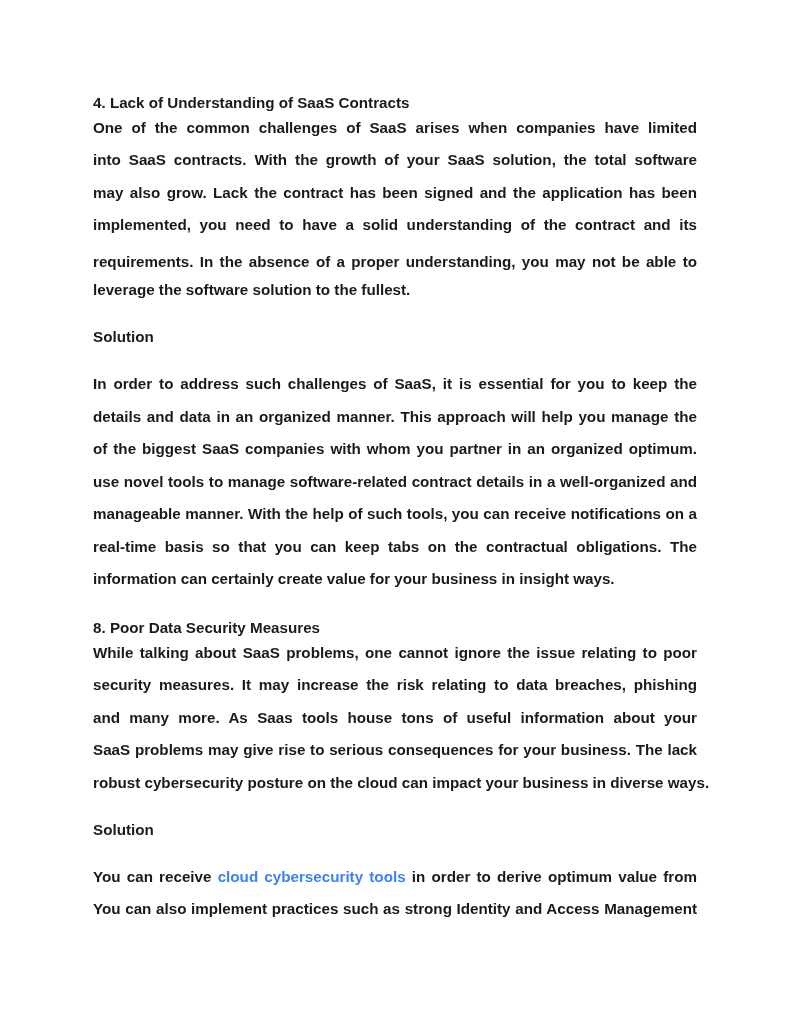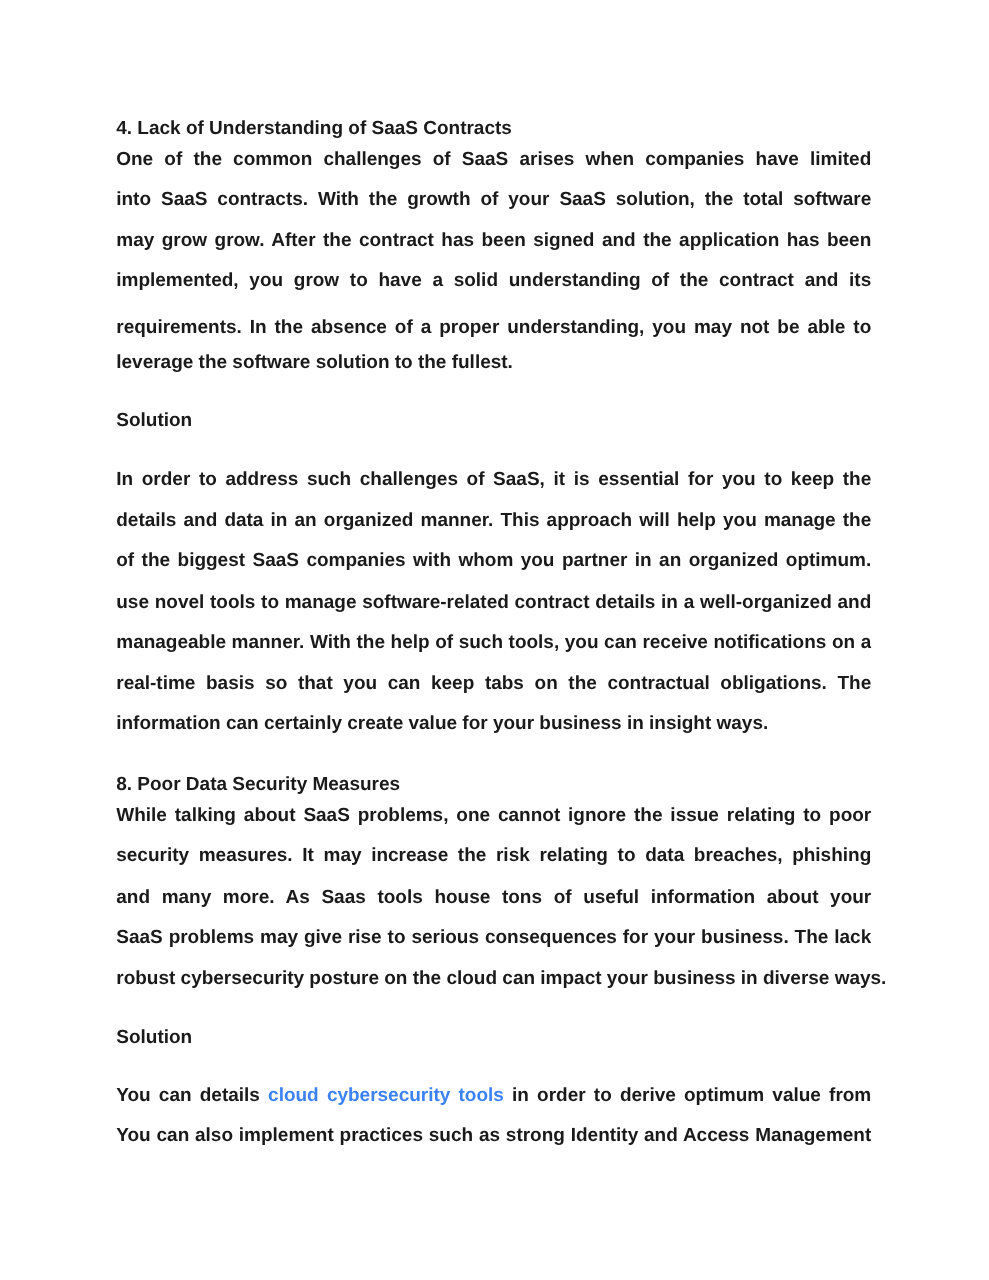--- a/index.html
+++ b/index.html
@@ -10,22 +10,22 @@
   .j { text-align:justify; text-align-last:justify; white-space:normal; height:18px; overflow:hidden; }
   .link { color:#3b82f6; }
 </style>
 </head>
 <body>
 
 <div>
   <div class="line" style="top:94px">4. Lack of Understanding of SaaS Contracts</div>
   <div class="line j" style="top:119px">One of the common challenges of SaaS arises when companies have limited insight</div>
   <div class="line j" style="top:151px">into SaaS contracts. With the growth of your SaaS solution, the total software contracts</div>
-  <div class="line j" style="top:184px">may grow grow. After the contract has been signed and the application has been</div>
-  <div class="line j" style="top:216px">implemented, you grow to have a solid understanding of the contract and its</div>
+  <div class="line j" style="top:184px">may also grow. Lack the contract has been signed and the application has been</div>
+  <div class="line j" style="top:216px">implemented, you need to have a solid understanding of the contract and its</div>
   <div class="line j" style="top:253px">requirements. In the absence of a proper understanding, you may not be able to</div>
   <div class="line" style="top:281px">leverage the software solution to the fullest.</div>
 
   <div class="line" style="top:328px">Solution</div>
 
   <div class="line j" style="top:375px">In order to address such challenges of SaaS, it is essential for you to keep the contract</div>
   <div class="line j" style="top:408px">details and data in an organized manner. This approach will help you manage the details</div>
   <div class="line j" style="top:440px">of the biggest SaaS companies with whom you partner in an organized optimum. You can</div>
   <div class="line j" style="top:473px">use novel tools to manage software-related contract details in a well-organized and</div>
   <div class="line j" style="top:505px">manageable manner. With the help of such tools, you can receive notifications on a</div>
@@ -34,15 +34,15 @@
 
   <div class="line" style="top:619px">8. Poor Data Security Measures</div>
   <div class="line j" style="top:644px">While talking about SaaS problems, one cannot ignore the issue relating to poor data</div>
   <div class="line j" style="top:676px">security measures. It may increase the risk relating to data breaches, phishing scams,</div>
   <div class="line j" style="top:709px">and many more. As Saas tools house tons of useful information about your company,</div>
   <div class="line j" style="top:741px">SaaS problems may give rise to serious consequences for your business. The lack of a</div>
   <div class="line" style="top:774px">robust cybersecurity posture on the cloud can impact your business in diverse ways.</div>
 
   <div class="line" style="top:821px">Solution</div>
 
-  <div class="line j" style="top:868px"><span>You can details </span><span class="link">cloud cybersecurity tools</span><span> in order to derive optimum value from SaaS.</span></div>
+  <div class="line j" style="top:868px"><span>You can receive </span><span class="link">cloud cybersecurity tools</span><span> in order to derive optimum value from SaaS.</span></div>
   <div class="line j" style="top:900px">You can also implement practices such as strong Identity and Access Management</div>
 </div>
 
 </body></html>

